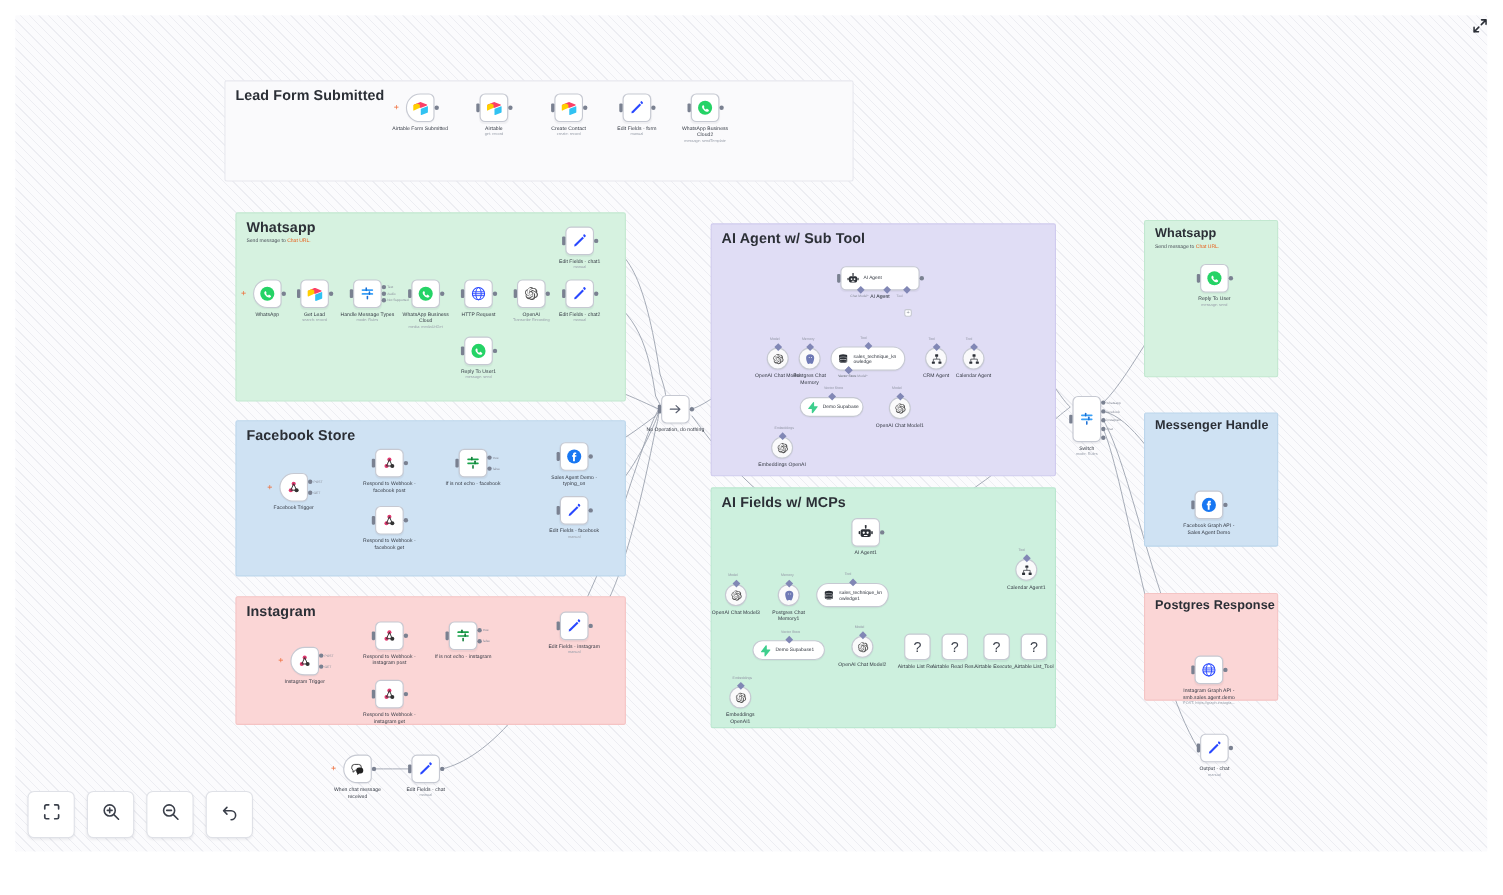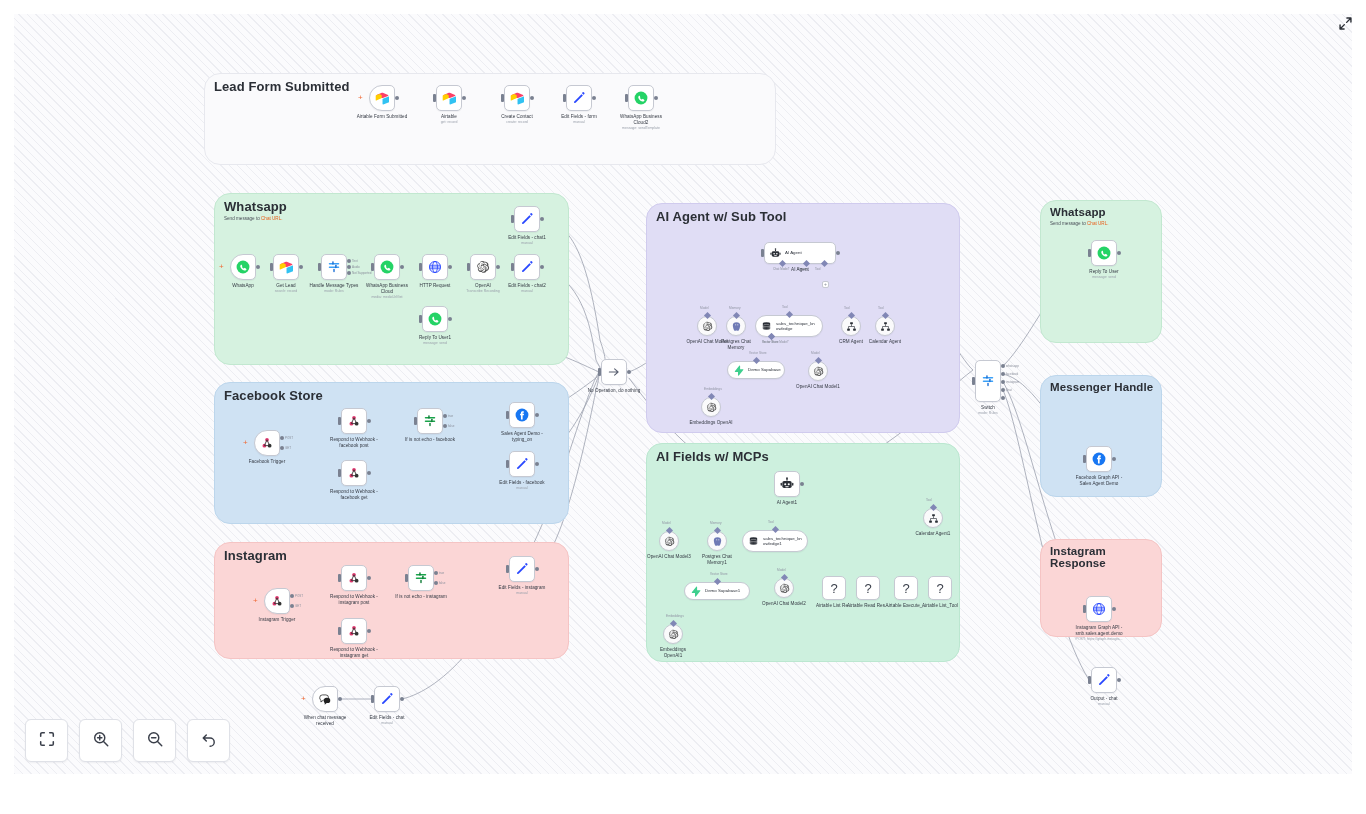--- a/index.html
+++ b/index.html
@@ -14,21 +14,21 @@
     background-color:#fbfbfd;
     background-image:repeating-linear-gradient(45deg,
         rgba(210,212,222,.35) 0px, rgba(210,212,222,.35) 1px,
         rgba(255,255,255,0) 1px, rgba(255,255,255,0) 6px);
     overflow:hidden;
   }
 
   #edges { position:absolute; left:0; top:0; width:1366px; height:814px; pointer-events:none; }
 
   
-  .group { position:absolute; border-radius:16px;padding-left:24px; }
+  .group { position:absolute; border-radius:2px;padding-left:24px; }
   .group .gtitle { position:absolute; left:9px; top:5px; font-size:11.5px; font-weight:700; color:#2b2f36; letter-spacing:.1px; }
   .group .gtitle.big { font-size:13px; }
   .group .gsub { position:absolute; left:9px; font-size:4.6px; color:#4a4f58; }
   .group .gsub .lnk { color:#e8601c; }
 
   
   .node { position:absolute; }
   .nbox {
     position:absolute; left:0; top:0;
     background:#fff; border:1px solid #c6c9d2; border-radius:5px;
@@ -129,21 +129,21 @@
         <div class="gtitle big">AI Fields w/ MCPs</div>
       </div>
       <div class="group" style="left: 1040px; top: 200px; width: 122px; height: 143px; background: rgb(214, 242, 224); border: 1px solid rgb(194, 232, 208);">
         <div class="gtitle">Whatsapp</div>
         <div class="gsub" style="top: 20px;">Send message to <span class="lnk">Chat URL.</span></div>
       </div>
       <div class="group" style="left: 1040px; top: 375px; width: 122px; height: 122px; background: rgb(207, 226, 243); border: 1px solid rgb(188, 214, 236);">
         <div class="gtitle">Messenger Handle</div>
       </div>
       <div class="group" style="left: 1040px; top: 539px; width: 122px; height: 98px; background: rgb(251, 214, 214); border: 1px solid rgb(245, 196, 196);">
-        <div class="gtitle">Instagram Response</div>
+        <div class="gtitle">Postgres Response</div>
       </div>
     </div>
   <div id="nodes-layer">
       <div class="node" style="left: 369px; top: 85px; width: 26px; height: 26px;">
         <div class="nbox trig" style="width: 26px; height: 26px;">
           <svg class="ic" width="14" height="14" viewBox="0 0 24 24">
             <path d="M11.6 3.2 2.6 6.9c-.7.3-.7 1.2 0 1.5l9 3.6c.6.2 1.2.2 1.8 0l9-3.6c.7-.3.7-1.2 0-1.5l-9-3.7a2.4 2.4 0 0 0-1.8 0z" fill="#fc3f66"></path>
             <path d="M12.9 14.2v8.2c0 .6.6 1 1.2.8l10-3.9c.3-.1.5-.5.5-.8v-8.2c0-.6-.6-1-1.2-.8l-10 3.9c-.3.1-.5.4-.5.8z" fill="#31c2f2"></path>
             <path d="M10.6 14.6 7.7 16l-.3.1-6.2 3c-.6.3-1.2-.1-1.2-.7V10c0-.2.1-.4.3-.5l.8-.4 5.3-2.1 4.2 1.6c.4.2.6.5.6.9v4.4c0 .4-.2.6-.6.7z" fill="#ffcf00" transform="translate(1.2,-1.2) scale(.92)"></path>
           </svg>

